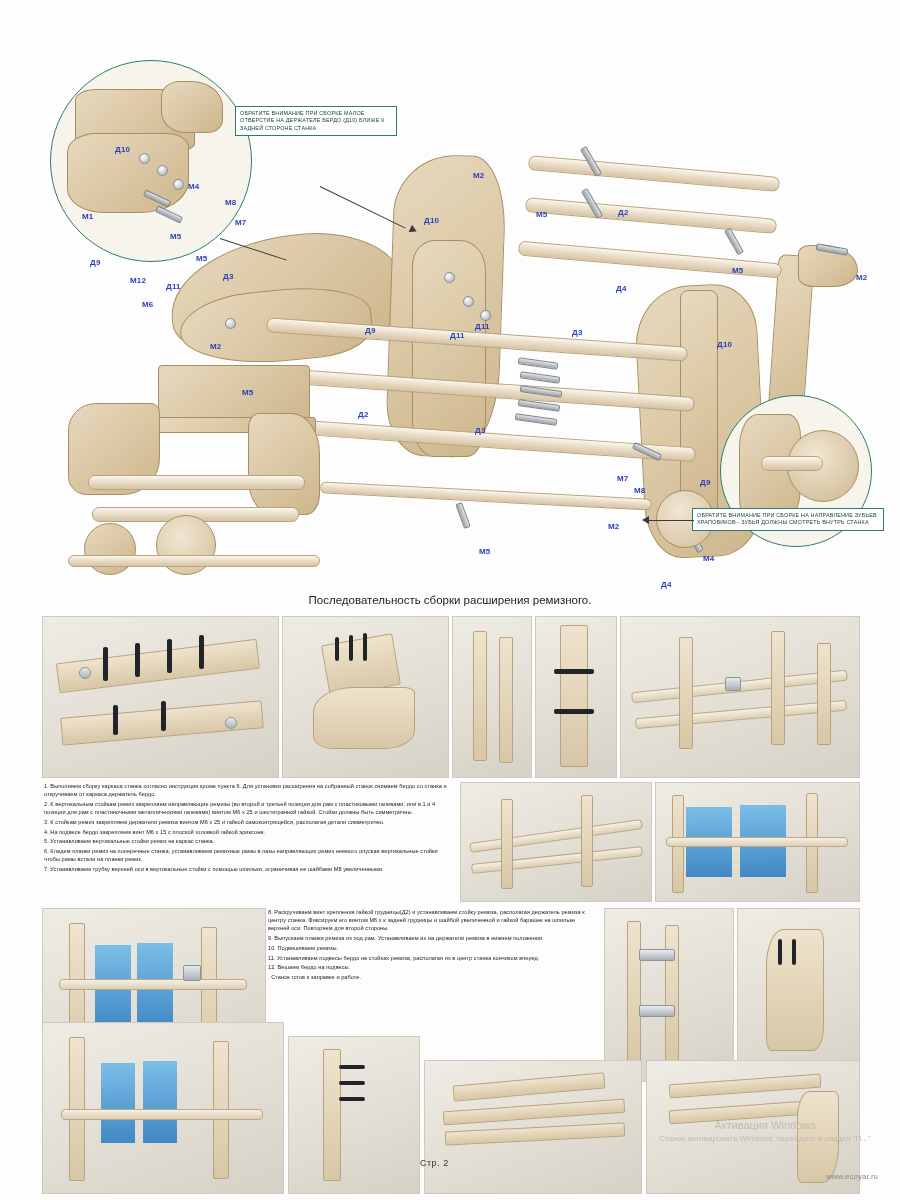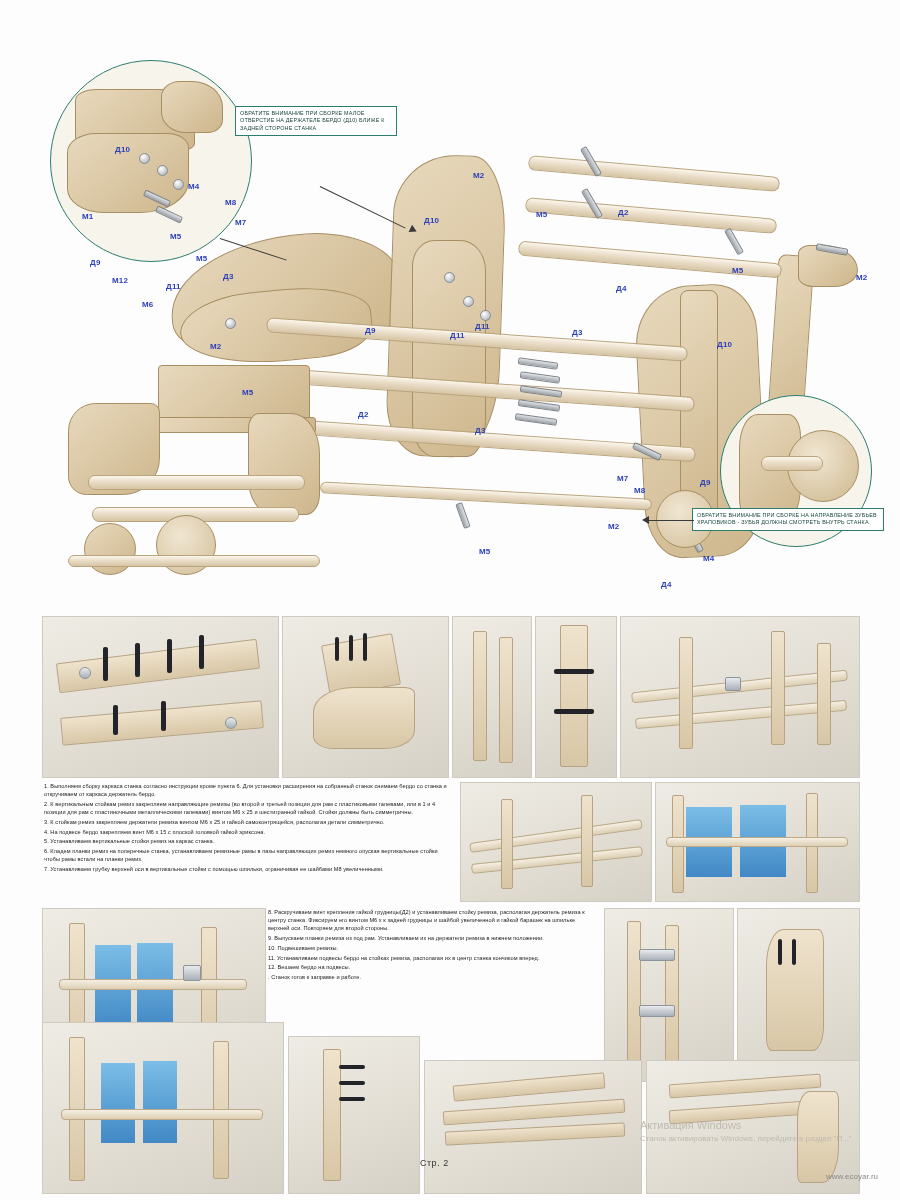--- a/index.html
+++ b/index.html
@@ -68,21 +68,21 @@
   }
   .steps p{margin:0 0 1.5px 0;}
 
   .page-num{
     position:absolute;left:420px;top:1158px;font-size:9px;color:#333;letter-spacing:.5px;
   }
   .site{
     position:absolute;right:22px;top:1172px;font-size:8px;color:#8a8a8a;
   }
   .watermark{
-    position:absolute;left:640px;top:1118px;width:250px;text-align:left;
+    position:absolute;left:640px;top:1118px;width:250px;text-align:center;
     color:#b9b4aa;font-size:11px;line-height:14px;opacity:.85;
   }
   .watermark .w2{font-size:8px;}
 </style>
 </head>
 <body>
 
 <div class="page">
 
 
@@ -171,21 +171,21 @@
 
     <div id="labels">
         <div class="lbl" style="left: 95px; top: 85px;">Д10</div>
         <div class="lbl" style="left: 168px; top: 122px;">М4</div>
         <div class="lbl" style="left: 205px; top: 138px;">М8</div>
         <div class="lbl" style="left: 215px; top: 158px;">М7</div>
         <div class="lbl" style="left: 62px; top: 152px;">М1</div>
         <div class="lbl" style="left: 150px; top: 172px;">М5</div>
         <div class="lbl" style="left: 176px; top: 194px;">М5</div>
         <div class="lbl" style="left: 70px; top: 198px;">Д9</div>
-        <div class="lbl" style="left: 92px; top: 216px;">М12</div>
+        <div class="lbl" style="left: 110px; top: 216px;">М12</div>
         <div class="lbl" style="left: 146px; top: 222px;">Д11</div>
         <div class="lbl" style="left: 122px; top: 240px;">М6</div>
         <div class="lbl" style="left: 203px; top: 212px;">Д3</div>
         <div class="lbl" style="left: 453px; top: 111px;">М2</div>
         <div class="lbl" style="left: 404px; top: 156px;">Д10</div>
         <div class="lbl" style="left: 516px; top: 150px;">М5</div>
         <div class="lbl" style="left: 598px; top: 148px;">Д2</div>
         <div class="lbl" style="left: 712px; top: 206px;">М5</div>
         <div class="lbl" style="left: 836px; top: 213px;">М2</div>
         <div class="lbl" style="left: 596px; top: 224px;">Д4</div>
@@ -201,20 +201,21 @@
         <div class="lbl" style="left: 597px; top: 414px;">М7</div>
         <div class="lbl" style="left: 614px; top: 426px;">М8</div>
         <div class="lbl" style="left: 680px; top: 418px;">Д9</div>
         <div class="lbl" style="left: 588px; top: 462px;">М2</div>
         <div class="lbl" style="left: 459px; top: 487px;">М5</div>
         <div class="lbl" style="left: 683px; top: 494px;">М4</div>
         <div class="lbl" style="left: 641px; top: 520px;">Д4</div>
       </div>
   </div>
 
+  <div class="section-title">Последовательность сборки расширения ремизного.</div>
 
   <div class="photo" style="left:42px;top:616px;width:235px;height:160px;">
     <div class="bg"></div>
     <div class="plank" style="left:14px;top:34px;width:200px;height:28px;transform:rotate(-7deg);"></div>
     <div class="plank" style="left:18px;top:92px;width:200px;height:26px;transform:rotate(-5deg);"></div>
     <div class="blk" style="left:60px;top:30px;width:5px;height:34px;"></div>
     <div class="blk" style="left:92px;top:26px;width:5px;height:34px;"></div>
     <div class="blk" style="left:124px;top:22px;width:5px;height:34px;"></div>
     <div class="blk" style="left:156px;top:18px;width:5px;height:34px;"></div>
     <div class="blk" style="left:70px;top:88px;width:5px;height:30px;"></div>

